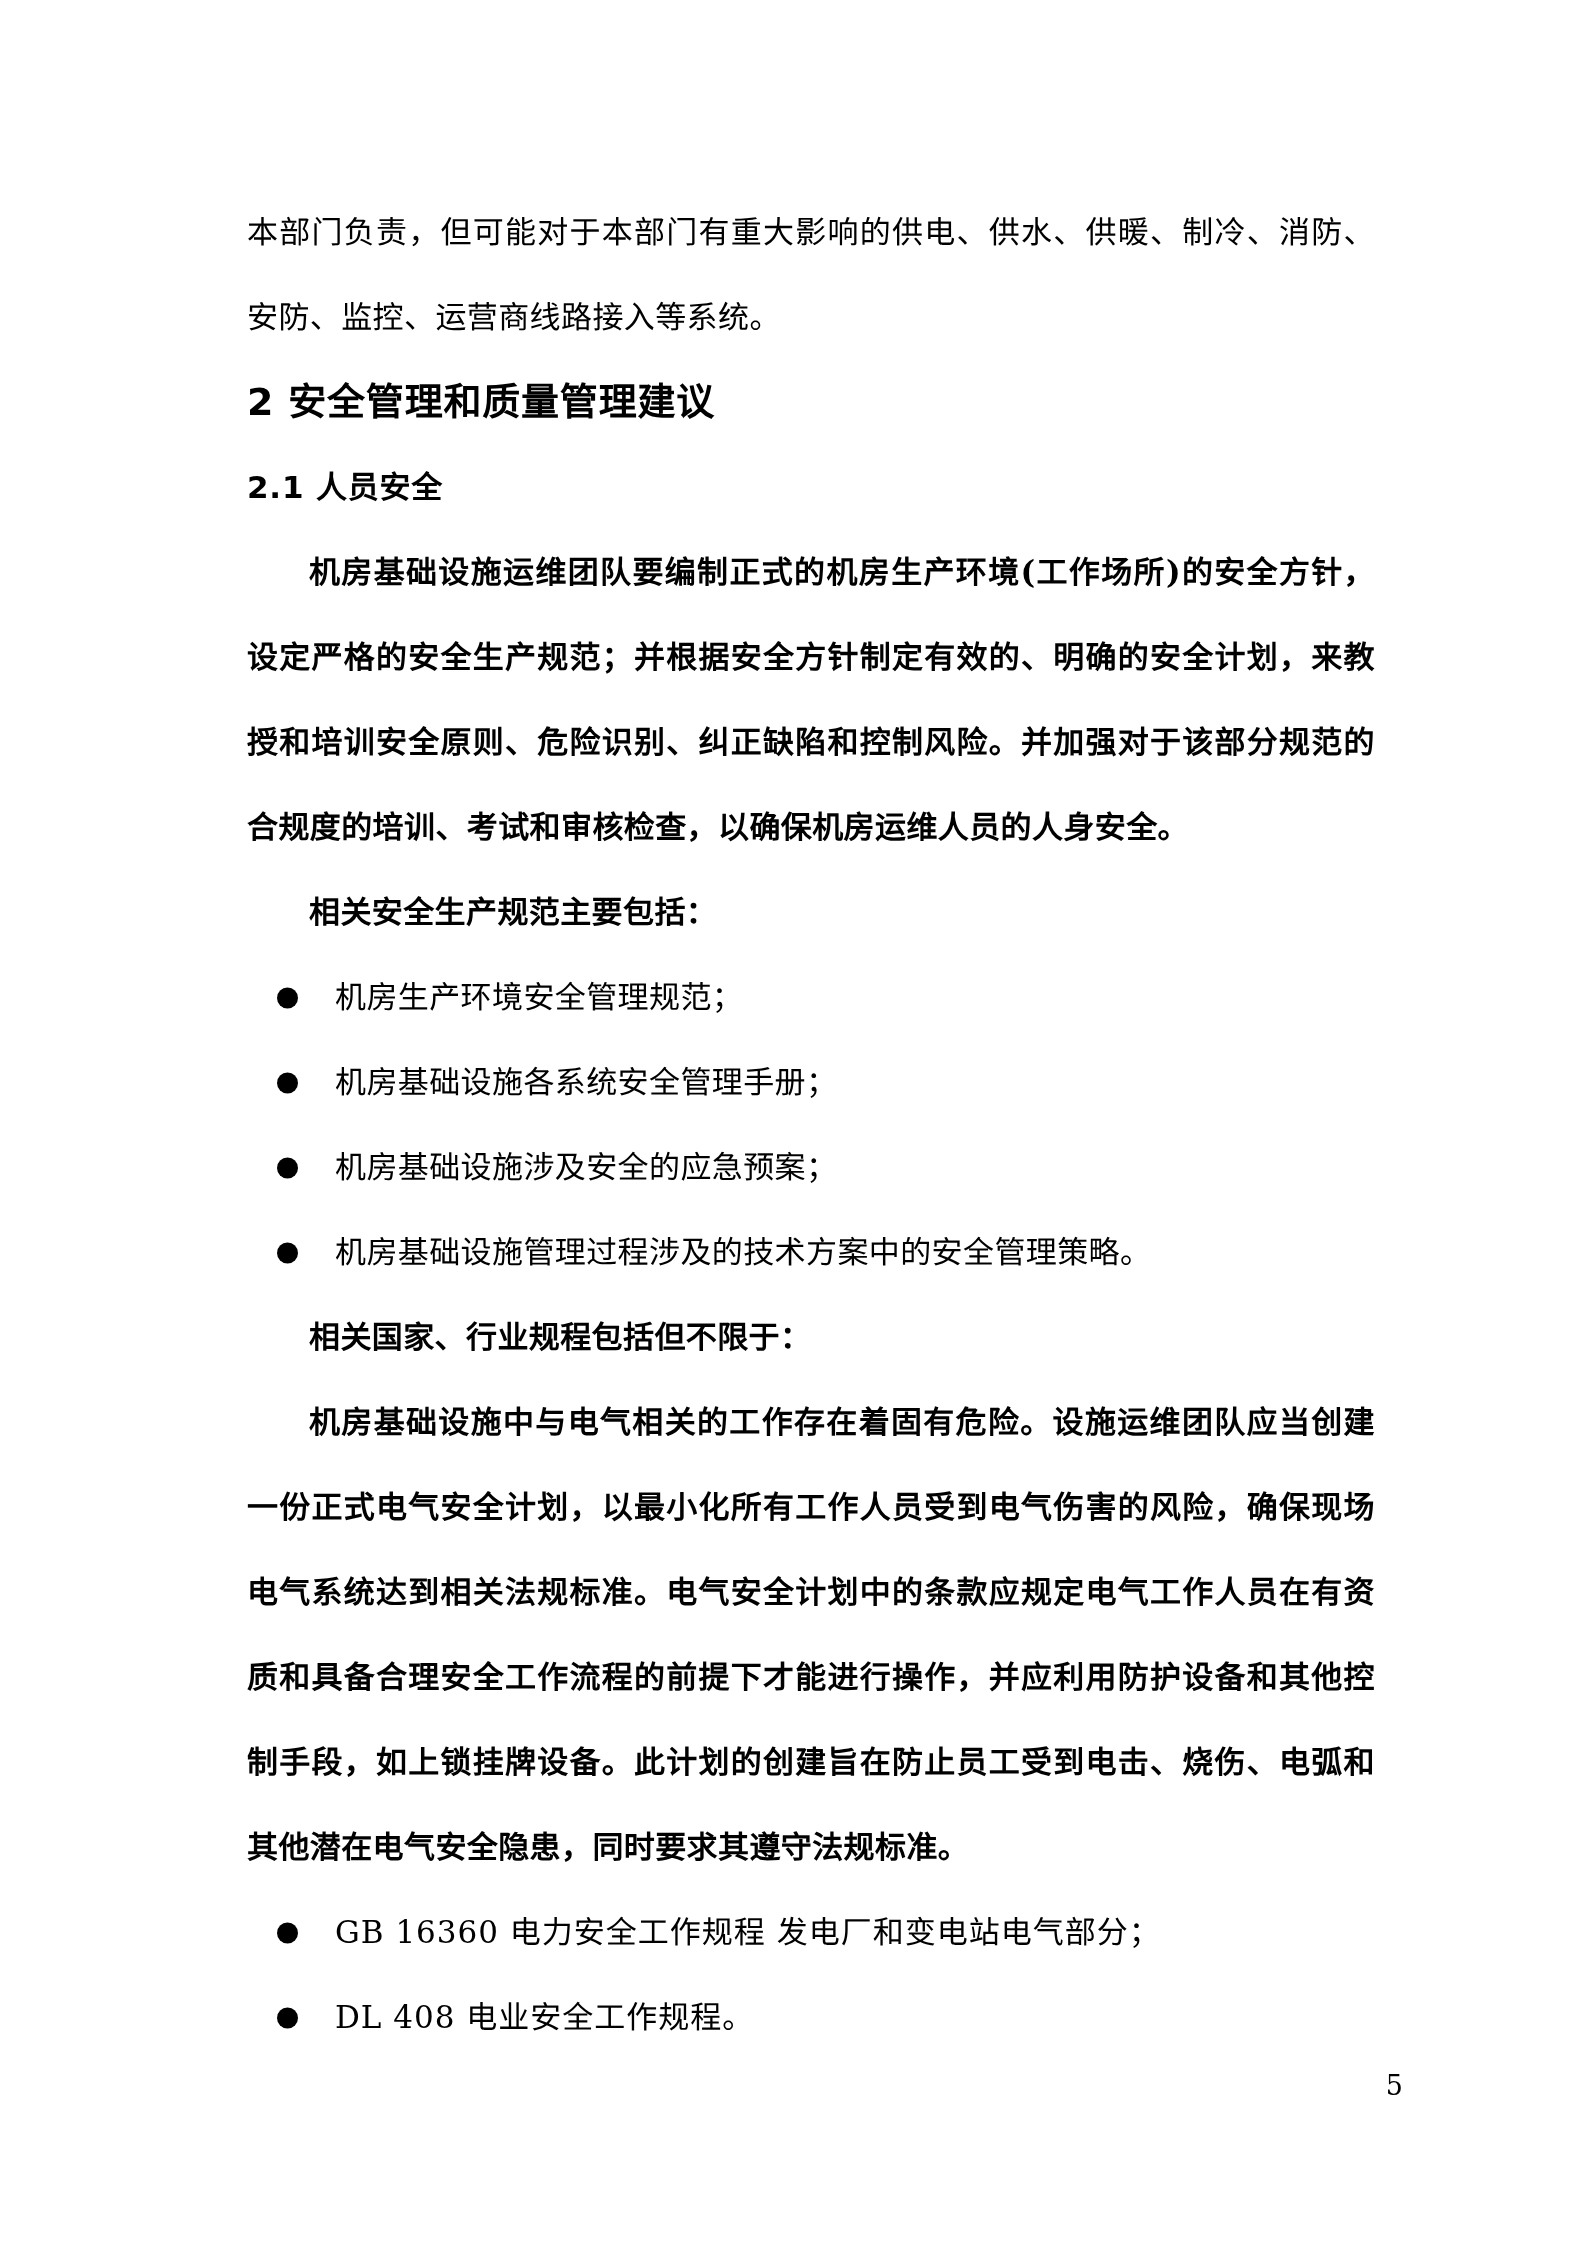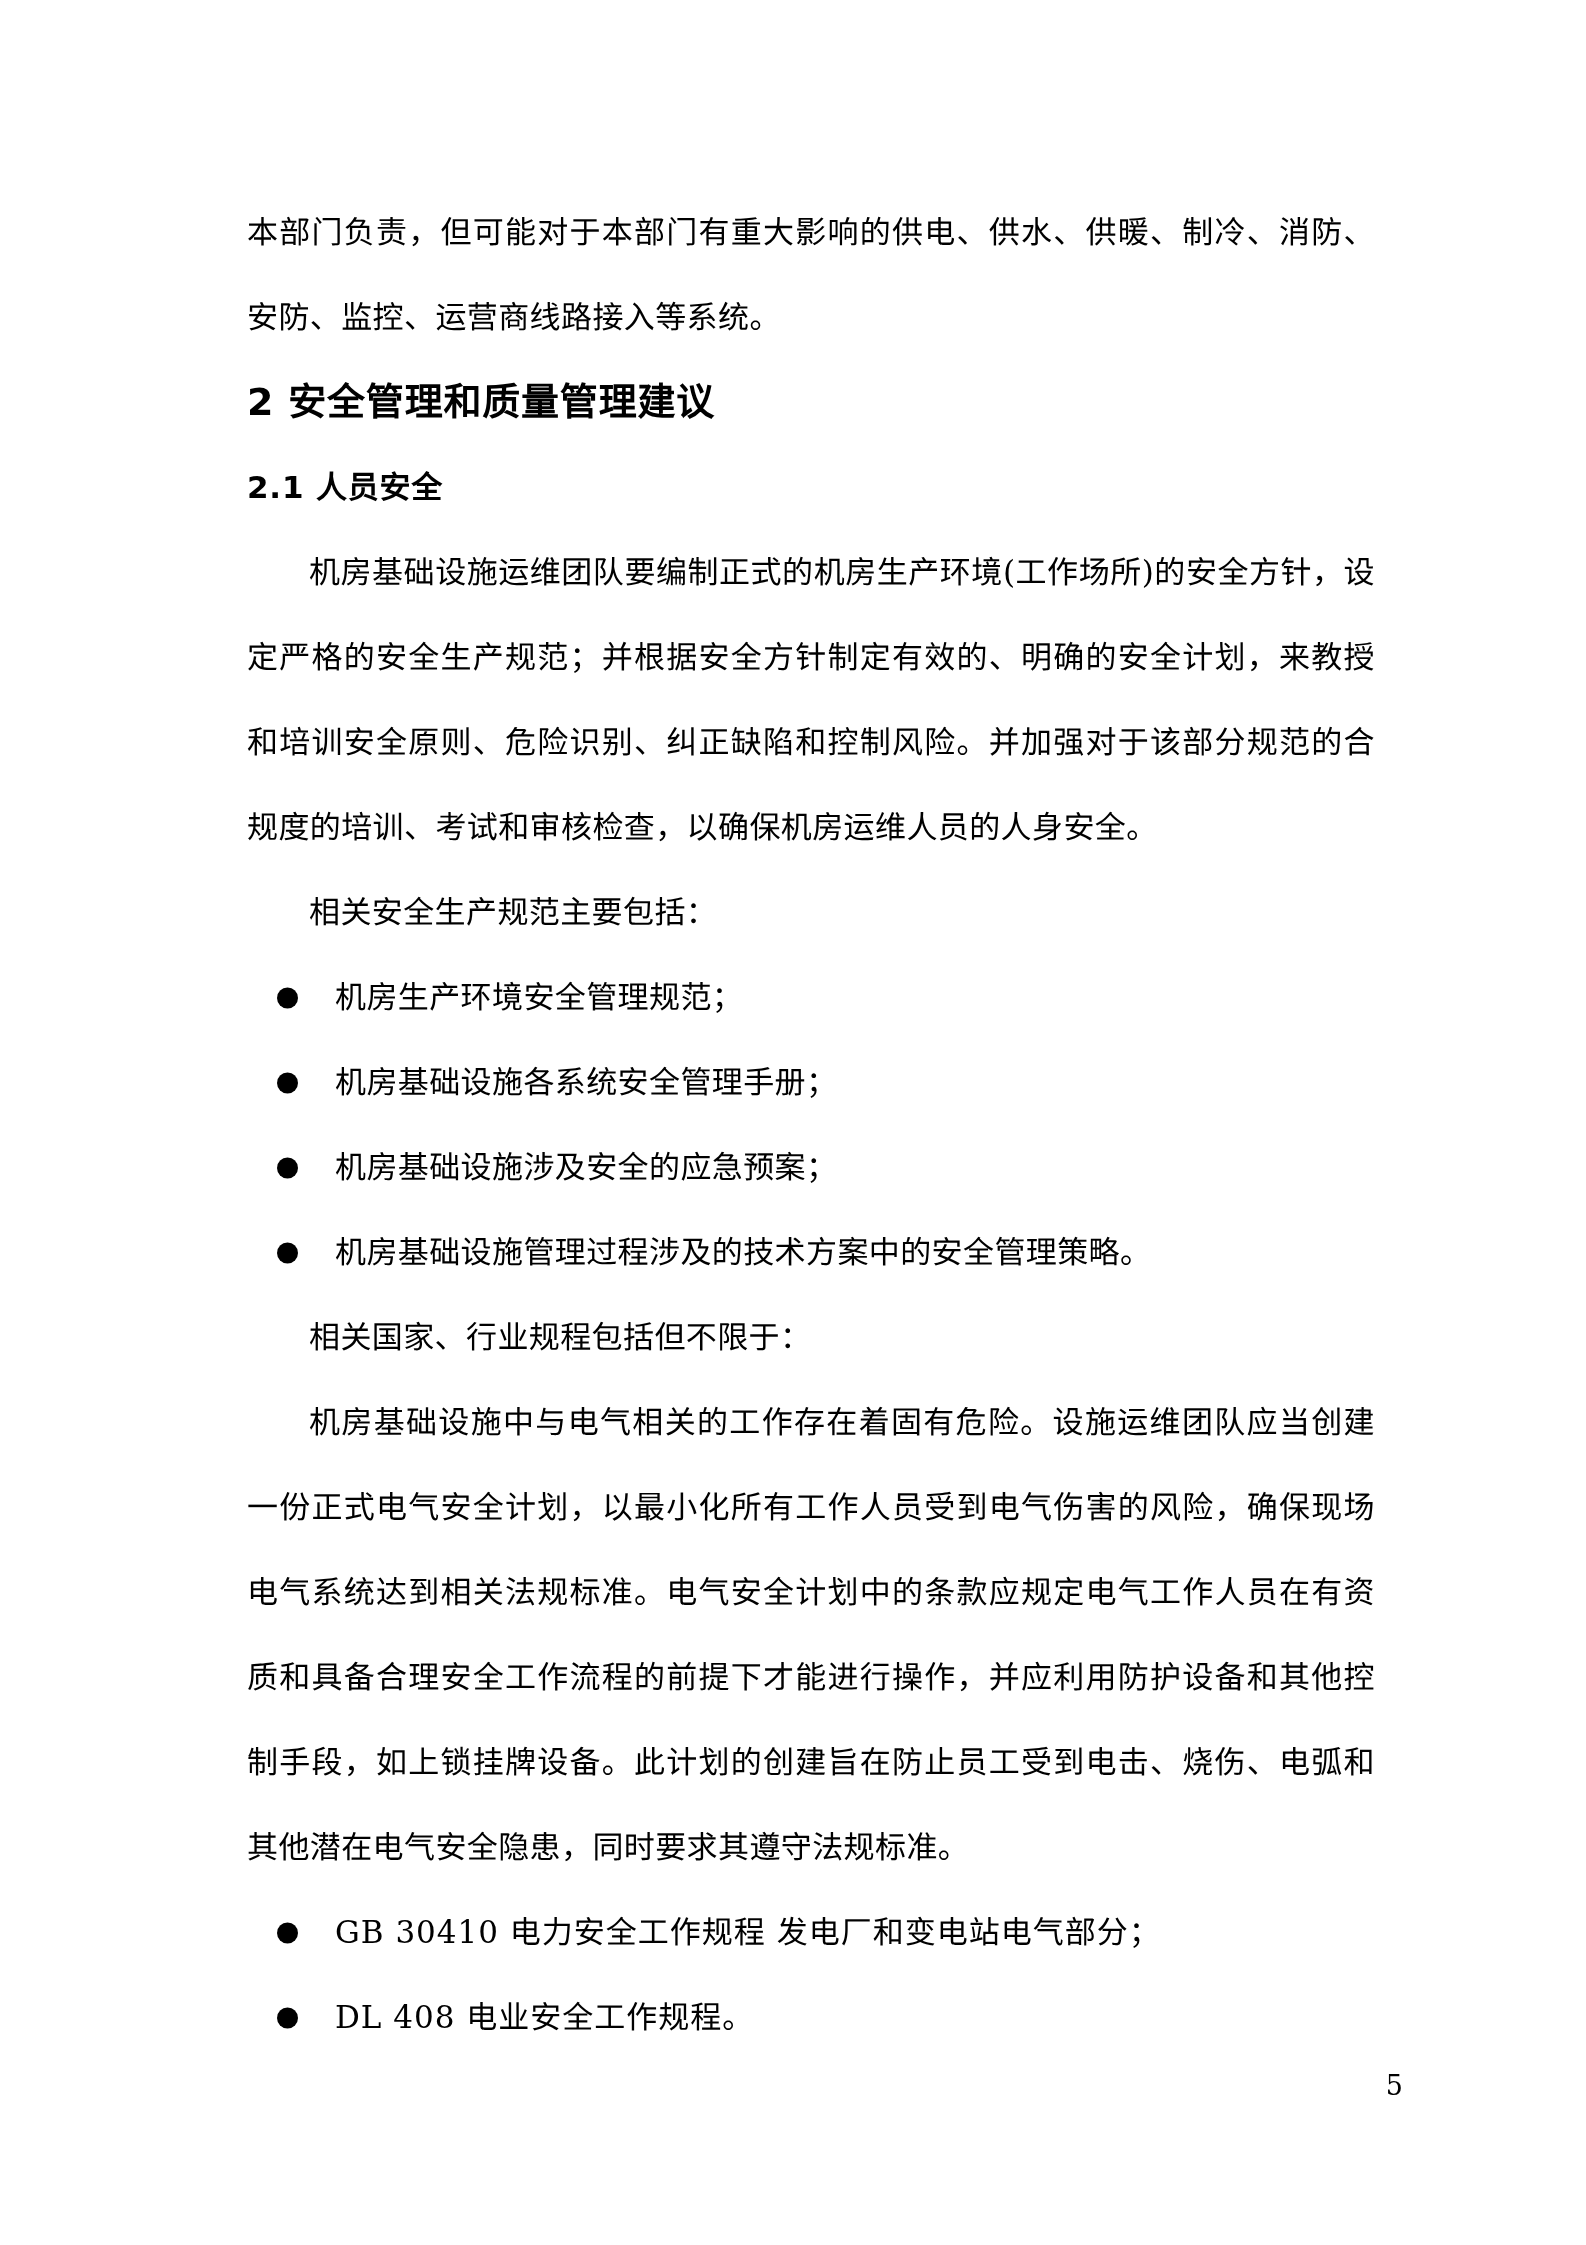--- a/index.html
+++ b/index.html
@@ -33,20 +33,21 @@
     line-height: 85px;
     letter-spacing: 0.4px;
     text-align: justify;
     text-justify: inter-character;
     margin: 0;
     color: #000;
     font-family: "DejaVu Serif", "Liberation Serif", serif;
   }
   .para.indent {
     text-indent: 62px;
+    font-weight: bold;
   }
   
   .h1 {
     font-size: 38px;
     font-weight: bold;
     line-height: 85px;
     margin: 0;
     letter-spacing: 0.8px;
     font-family: "DejaVu Sans", "Liberation Sans", sans-serif;
   }
@@ -138,21 +139,21 @@
       </li>
     </ul>
 
     <p class="para indent">相关国家、行业规程包括但不限于：</p>
 
     <p class="para indent">机房基础设施中与电气相关的工作存在着固有危险。设施运维团队应当创建一份正式电气安全计划，以最小化所有工作人员受到电气伤害的风险，确保现场电气系统达到相关法规标准。电气安全计划中的条款应规定电气工作人员在有资质和具备合理安全工作流程的前提下才能进行操作，并应利用防护设备和其他控制手段，如上锁挂牌设备。此计划的创建旨在防止员工受到电击、烧伤、电弧和其他潜在电气安全隐患，同时要求其遵守法规标准。</p>
 
     <ul class="bullets">
       <li class="bullet-item">
         <span class="bullet-dot"></span>
-        <span class="bullet-text mono-code">GB 30410  电力安全工作规程  发电厂和变电站电气部分；</span>
+        <span class="bullet-text mono-code">GB 16360  电力安全工作规程  发电厂和变电站电气部分；</span>
       </li>
       <li class="bullet-item">
         <span class="bullet-dot"></span>
         <span class="bullet-text mono-code">DL 408  电业安全工作规程。</span>
       </li>
     </ul>
 
   </div>
 
   <div class="page-number">5</div>

